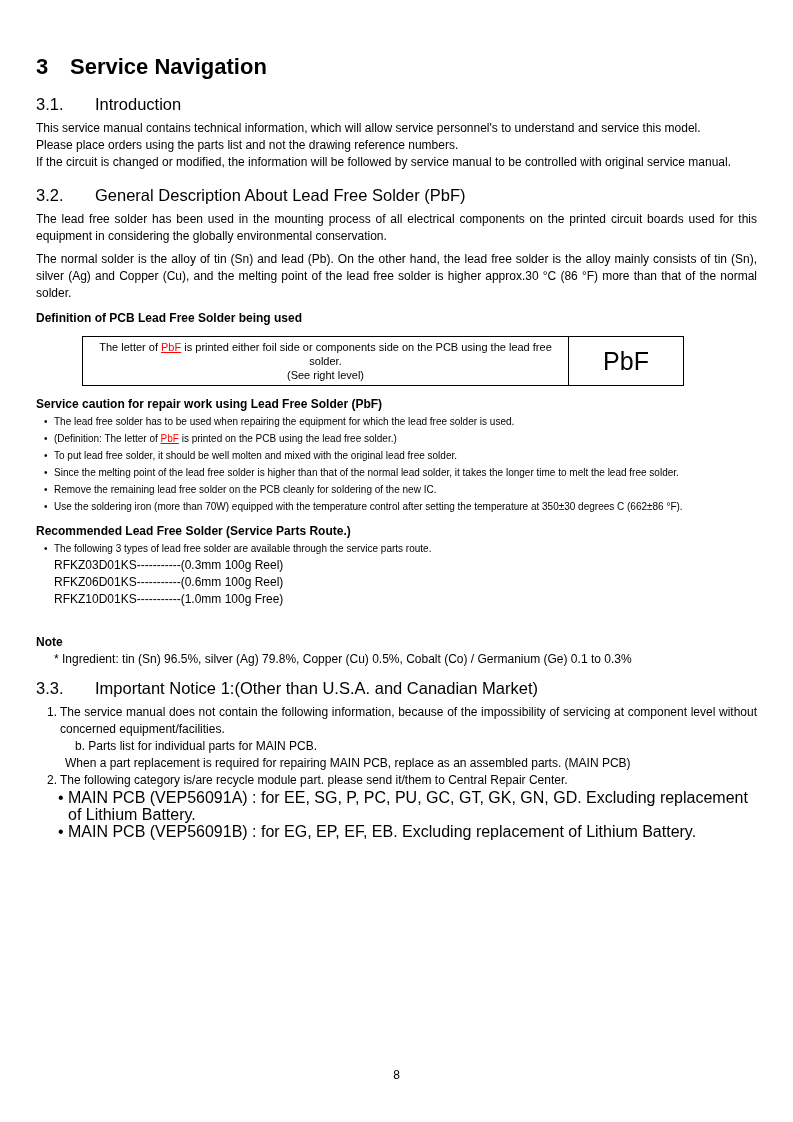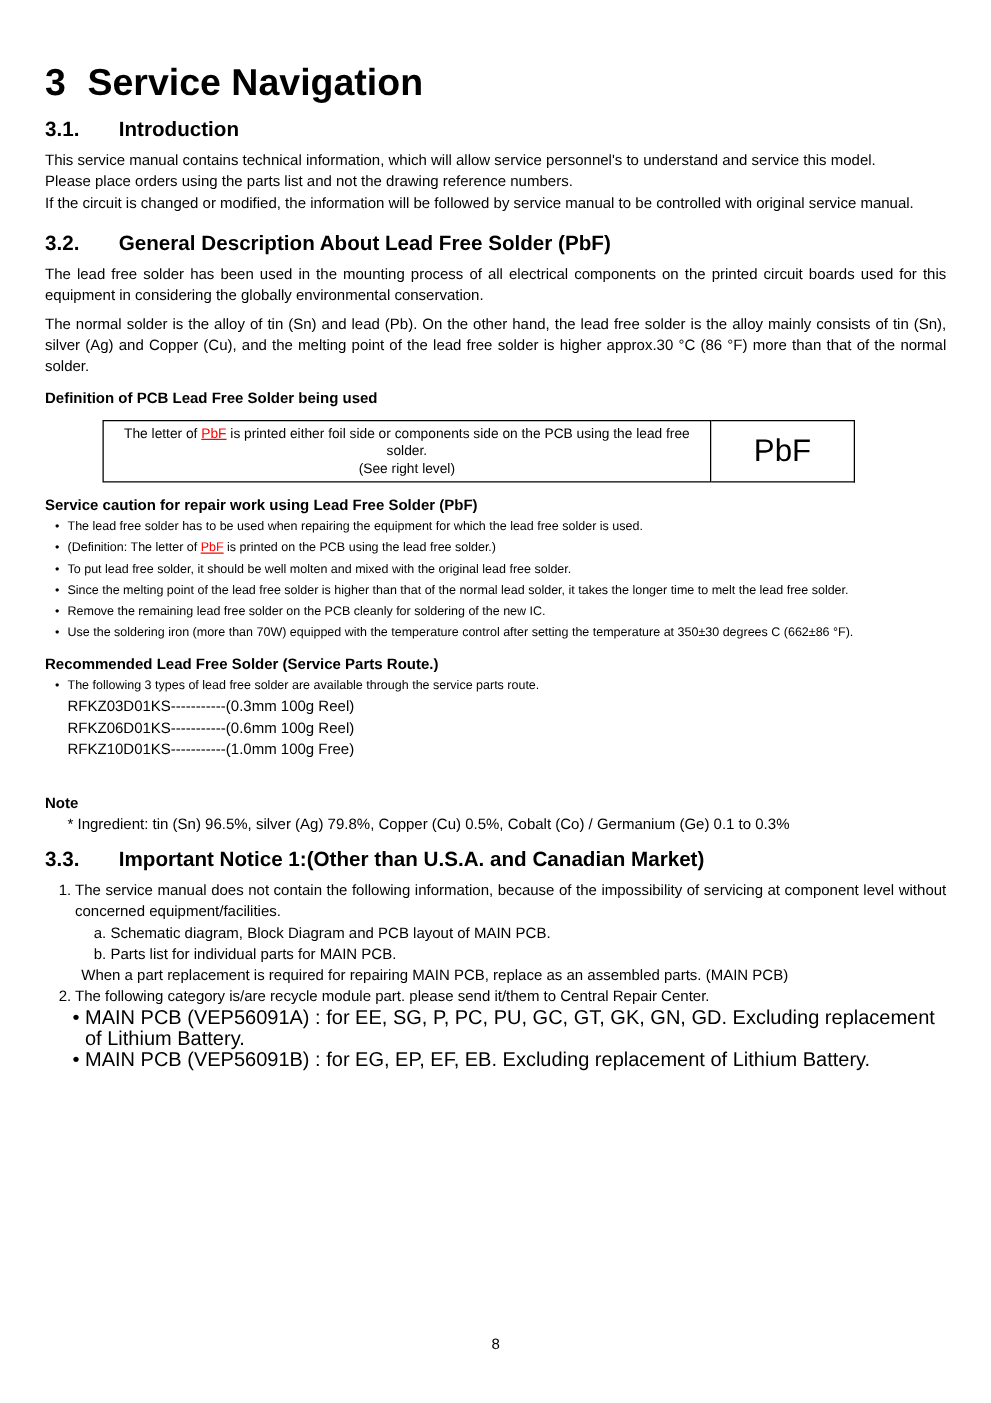--- a/index.html
+++ b/index.html
@@ -7,24 +7,24 @@
     width: 793px;
     height: 1122px;
     background: #ffffff;
     color: #000000;
     font-family: "Liberation Sans", "DejaVu Sans", sans-serif;
     position: relative;
     overflow: hidden;
   }
   .page { padding: 54px 36px 0 36px; }
 
-  .chapter { font-size: 30px; font-weight: bold; margin: 0; line-height: 26px; }
+  .chapter { font-size: 22px; font-weight: bold; margin: 0; line-height: 26px; }
   .chapter .ch-num { display: inline-block; min-width: 34px; }
 
-  .sec-heading { font-size: 16.5px; font-weight: bold; margin: 14px 0 6px 0; line-height: 20px; }
+  .sec-heading { font-size: 16.5px; font-weight: normal; margin: 14px 0 6px 0; line-height: 20px; }
   .sec-heading .sec-num { display: inline-block; min-width: 59px; }
 
   .body { font-size: 12px; line-height: 17px; margin: 0; text-align: justify; }
   .mt6 { margin-top: 6px; }
 
   .subhead { font-size: 12px; font-weight: bold; line-height: 17px; margin: 8px 0 0 0; }
 
   .pbf-box { display: flex; margin: 9px 0 10px 46px; width: 602px; text-align: center; }
   .pbf-text-cell {
     border: 1px solid #000; flex: 1; padding: 3px 6px;
@@ -110,21 +110,20 @@
 
   <p class="note-head">Note</p>
   <p class="note-text">* Ingredient: tin (Sn) 96.5%, silver (Ag) 79.8%, Copper (Cu) 0.5%, Cobalt (Co) / Germanium (Ge) 0.1 to 0.3%</p>
 
   <h2 class="sec-heading" style="margin-top:10px;"><span class="sec-num">3.3.</span><span>Important Notice 1:(Other than U.S.A. and Canadian Market)</span></h2>
 
   <div class="num-item">
     <span class="marker">1.</span>
     <span class="content">The service manual does not contain the following information, because of the impossibility of servicing at component level without concerned equipment/facilities.</span>
   </div>
-  <p class="sub-item">a. Schematic diagram, Block Diagram and PCB layout of MAIN PCB.</p>
   <p class="sub-item">b. Parts list for individual parts for MAIN PCB.</p>
   <p class="item-closing">When a part replacement is required for repairing MAIN PCB, replace as an assembled parts. (MAIN PCB)</p>
 
   <div class="num-item">
     <span class="marker">2.</span>
     <span class="content">The following category is/are recycle module part. please send it/them to Central Repair Center.</span>
   </div>
   <div class="pcb-bullet">MAIN PCB (VEP56091A) : for EE, SG, P, PC, PU, GC, GT, GK, GN, GD. Excluding replacement of Lithium Battery.</div>
   <div class="pcb-bullet">MAIN PCB (VEP56091B) : for EG, EP, EF, EB. Excluding replacement of Lithium Battery.</div>
 

